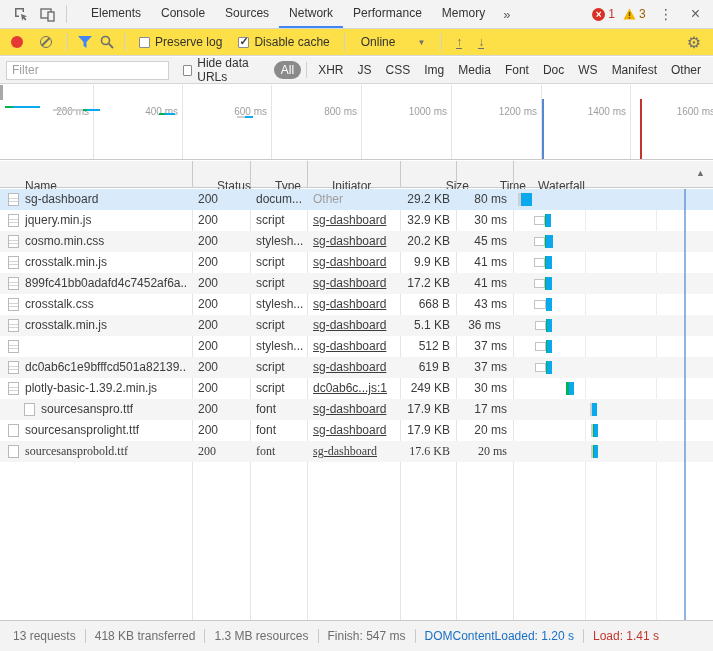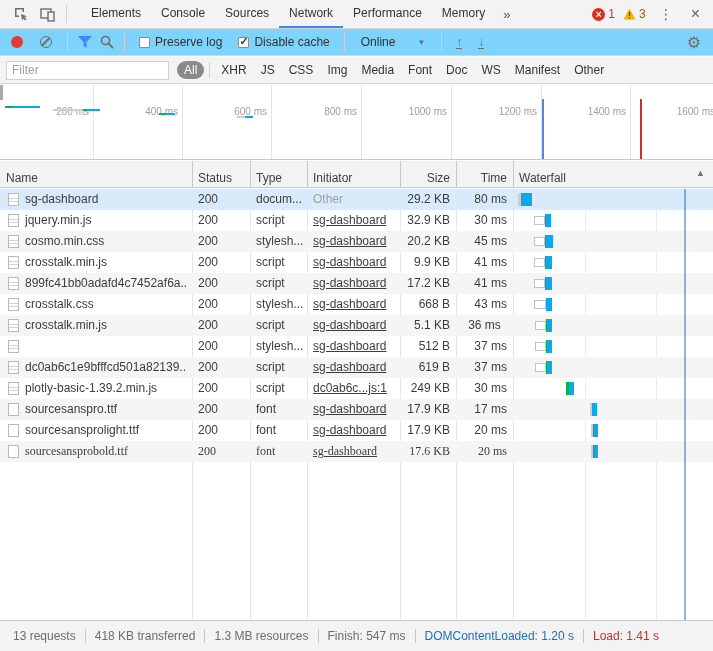--- a/index.html
+++ b/index.html
@@ -17,21 +17,21 @@
   .more-tabs { padding:0 8px; color:#5a5a5a; font-size:13px; cursor:pointer; }
   .tab-right { margin-left:auto; display:flex; align-items:center; gap:4px; padding-right:6px; }
   .err-badge,.warn-badge { display:flex; align-items:center; gap:3px; cursor:pointer; padding:0 2px; }
   .err-circle { width:13px; height:13px; border-radius:50%; background:#d93025; color:#fff; font-style:normal; font-size:10px; line-height:13px; text-align:center; font-weight:bold; }
   .err-count { color:#c0392b; }
   .warn-count { color:#a05a00; }
   .menu-btn { font-size:14px; color:#5f6368; padding:0 7px; cursor:pointer; }
   .close-btn { font-size:16px; color:#5f6368; padding:0 7px; cursor:pointer; }
 
   
-  .toolbar { position:absolute; top:29px; left:0; right:0; height:27px; background:#7dd3fc; border-bottom:1px solid #d6d6d6; display:flex; align-items:center; padding:0 8px; }
+  .toolbar { position:absolute; top:29px; left:0; right:0; height:27px; background:#fde047; border-bottom:1px solid #d6d6d6; display:flex; align-items:center; padding:0 8px; }
   .rec-dot { width:12px; height:12px; border-radius:50%; background:#e53935; margin:0 8px 0 3px; cursor:pointer; }
   .clear-icon { position:relative; width:12px; height:12px; border:1.5px solid #6e6e6e; border-radius:50%; margin:0 9px; cursor:pointer; }
   .clear-icon::after { content:""; position:absolute; left:-1px; top:4px; width:11px; height:1.5px; background:#6e6e6e; transform:rotate(-45deg); }
   .tb-icon { display:flex; align-items:center; justify-content:center; width:22px; height:22px; cursor:pointer; }
   .chk-group { display:flex; align-items:center; gap:5px; margin:0 8px; cursor:pointer; }
   .chk { width:11px; height:11px; border:1px solid #8b8b8b; border-radius:1px; background:#fff; position:relative; }
   .chk.checked::after { content:"✓"; position:absolute; left:0px; top:-3px; font-size:11px; font-weight:bold; color:#3c3c3c; }
   .dropdown { display:flex; align-items:center; gap:22px; margin:0 10px; cursor:pointer; color:#333; }
   .dd-caret { font-size:8px; color:#6e6e6e; }
   .arrow-io { font-size:12px; color:#6e6e6e; border-bottom:1.5px solid #6e6e6e; line-height:12px; margin:0 8px; cursor:pointer; }
@@ -53,21 +53,21 @@
   .ov-label { position:absolute; top:21px; font-size:10px; color:#9e9e9e; white-space:nowrap; }
   .ov-handle { position:absolute; left:0; top:0; width:3px; height:15px; background:#a8a8a8; cursor:ew-resize; }
   .ov-seg { position:absolute; height:2px; }
   .ov-line { position:absolute; top:14px; bottom:0; width:1.5px; }
   .seg-stall { background:#cfcfcf; }
   .seg-wait { background:#00b254; }
   .seg-recv { background:#0aa8ec; }
 
   
   .grid-header { position:absolute; top:161px; left:0; right:0; height:27px; background:#f3f3f3; border-bottom:1px solid #c9c9c9; }
-  .gh-cell { position:absolute; top:4px; height:100%; display:flex; align-items:center; padding:0 6px; color:#404040; }
+  .gh-cell { position:absolute; top:12px; height:100%; display:flex; align-items:center; padding:0 6px; color:#404040;margin-left:19px; }
   .gh-cell.right { justify-content:flex-end; }
   .col-sep-h { position:absolute; top:0; bottom:0; width:1px; background:#c9c9c9; }
   .sort-arrow { position:absolute; right:8px; top:7px; font-size:9px; color:#6e6e6e; }
 
   .grid-body { position:absolute; top:189px; left:0; right:0; height:431px; background:#fff; overflow:hidden; }
   .col-sep-b { position:absolute; top:0; bottom:0; width:1px; background:#e5e5e5; }
   .wf-grid { position:absolute; top:0; bottom:0; width:1px; background:#ececec; }
   .dcl-line { position:absolute; top:0; bottom:0; width:2px; background:rgba(86,136,210,0.65); }
   .row { position:absolute; left:0; right:0; height:21px; cursor:pointer; }
   .row.stripe { background:#f5f5f5; }
@@ -168,20 +168,24 @@
       <span class="dd-caret">▼</span>
     </span>
     <span class="vdiv"></span>
     <span class="arrow-io">↑</span>
     <span class="arrow-io">↓</span>
     <span class="gear">⚙</span>
   </div>
 
   <div class="filterbar">
     <input class="filter-input" placeholder="Filter" style="">
+    <span class="hide-data">
+      <span class="chk" id="chk-hide-data"></span>
+      <span>Hide data URLs</span>
+    </span>
     <span class="pills" id="pills">
         <div class="pill active">All</div>
         <div class="pill-div"></div>
         <div class="pill">XHR</div>
         <div class="pill">JS</div>
         <div class="pill">CSS</div>
         <div class="pill">Img</div>
         <div class="pill">Media</div>
         <div class="pill">Font</div>
         <div class="pill">Doc</div>
@@ -397,21 +401,21 @@
         <div class="cell" style="left: 250px; width: 57px;">script</div>
         <div class="cell" style="left: 307px; width: 93px;"><div class="init-link" style="display: inline;">dc0ab6c...js:1</div></div>
         <div class="cell right" style="left: 400px; width: 56px;">249 KB</div>
         <div class="cell right" style="left: 456px; width: 57px;">30 ms</div>
         <div style="position: absolute; top: 0px; height: 21px; left: 513px; width: 200px;">
           <div class="wf-seg wf-wait" style="left: 53px; width: 3px;"></div>
           <div class="wf-seg wf-recv" style="left: 56px; width: 5px;"></div>
         </div>
       </div>
       <div class="row stripe" style="top: 210px;">
-        <div class="cell name-cell" style="left: 0px; width: 192px; text-align: center;">
+        <div class="cell name-cell" style="left: 16px; width: 192px; text-align: center;">
           <div class="ric file"></div>
           <div style="overflow: hidden;">sourcesanspro.ttf</div>
         </div>
         <div class="cell" style="left: 192px; width: 58px;">200</div>
         <div class="cell" style="left: 250px; width: 57px;">font</div>
         <div class="cell" style="left: 307px; width: 93px;"><div class="init-link" style="display: inline;">sg-dashboard</div></div>
         <div class="cell right" style="left: 400px; width: 56px;">17.9 KB</div>
         <div class="cell right" style="left: 456px; width: 57px;">17 ms</div>
         <div style="position: absolute; top: 0px; height: 21px; left: 513px; width: 200px;">
           <div class="wf-seg wf-stall" style="left: 77px; width: 2px;"></div>

